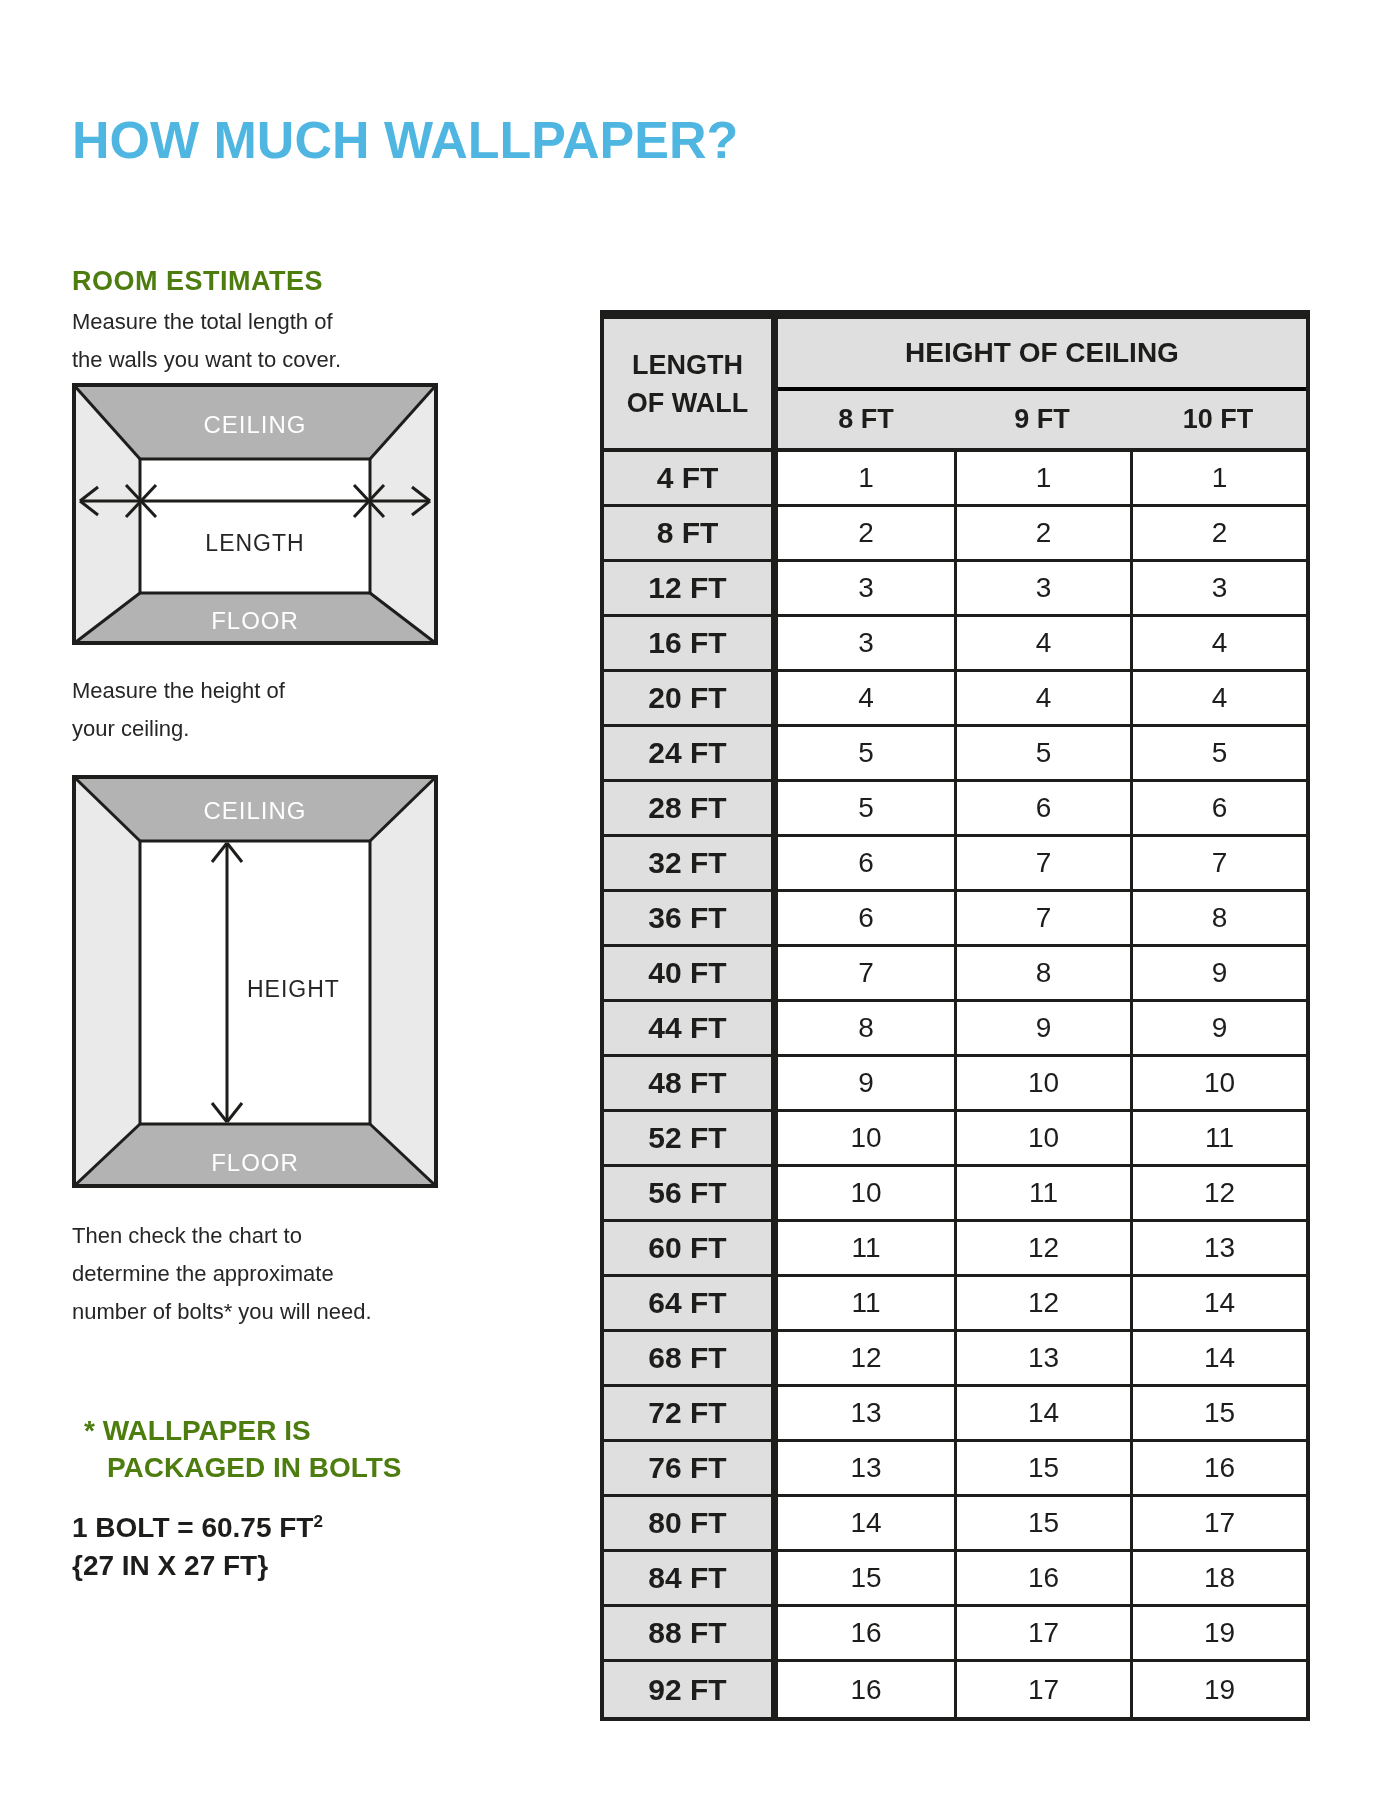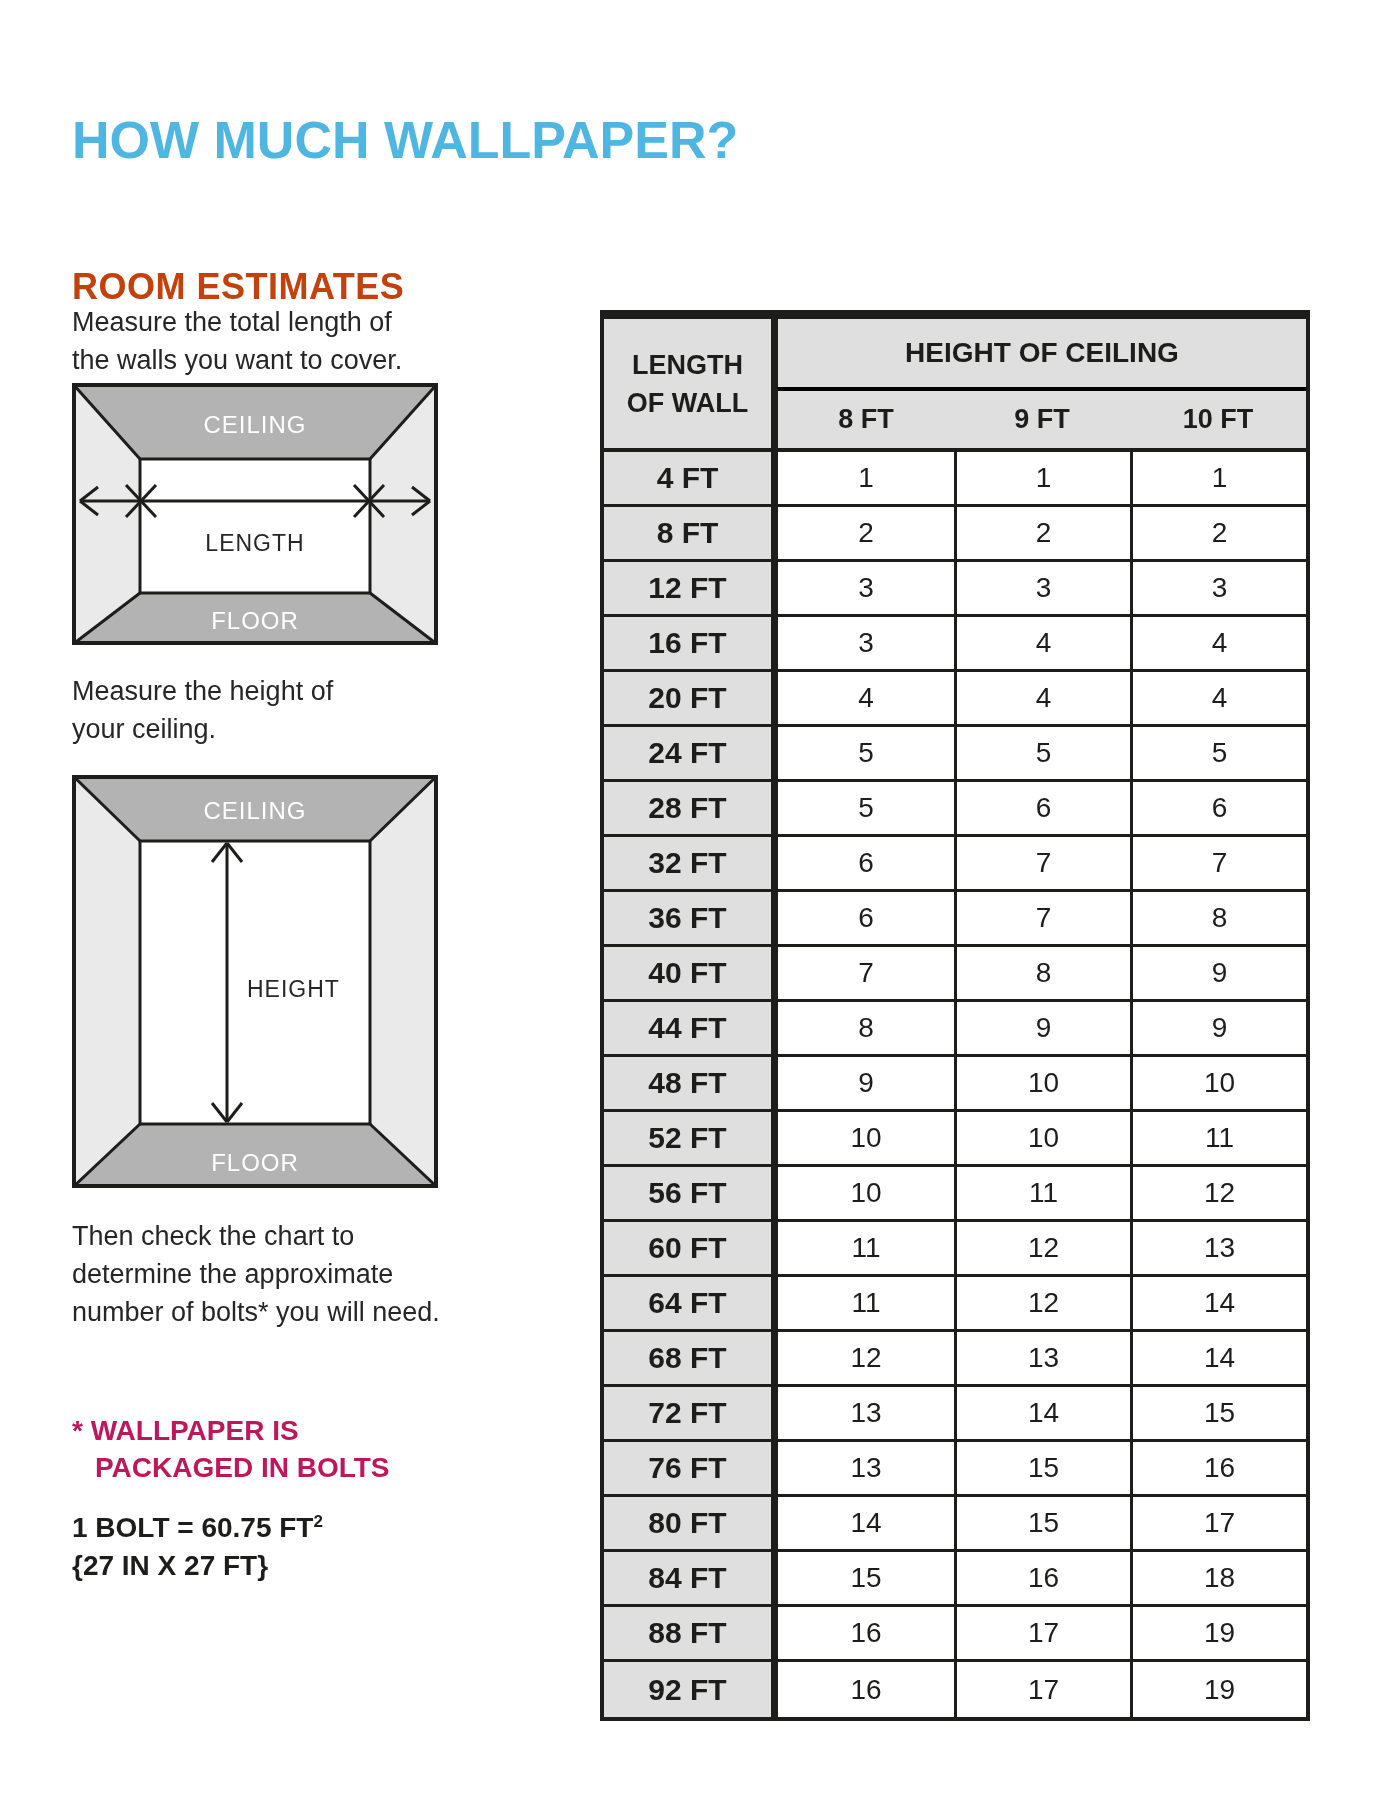--- a/index.html
+++ b/index.html
@@ -6,25 +6,25 @@
   .page{
     position:relative;width:1391px;height:1800px;background:#ffffff;overflow:hidden;
     font-family:"Liberation Sans","DejaVu Sans",sans-serif;color:#262626;
   }
   .abs{position:absolute;}
   .page-title{
     left:72px;top:62px;font-size:52px;font-weight:bold;letter-spacing:0px;
     color:#4FB6E2;white-space:nowrap;margin-top:48px;
   }
   .section-heading{
-    left:72px;top:266px;font-size:36px;font-weight:bold;color:#c2410c;
+    left:72px;top:266px;font-size:27px;font-weight:bold;color:#4d7c0f;
     letter-spacing:0.5px;white-space:nowrap;
   }
-  .para{left:72px;font-size:27px;line-height:38px;color:#262626;}
-  .footnote{left:72px;top:1412px;font-size:28px;line-height:37px;font-weight:bold;color:#be185d;}
+  .para{left:72px;font-size:22px;line-height:38px;color:#262626;}
+  .footnote{left:84px;top:1412px;font-size:28px;line-height:37px;font-weight:bold;color:#4d7c0f;}
   .footnote .indent{padding-left:23px;}
   .bolt-eq{left:72px;top:1512px;font-size:28px;font-weight:bold;color:#1d1d1b;}
   .bolt-eq sup{font-size:17px;vertical-align:super;line-height:0;}
   .bolt-dims{left:72px;top:1550px;font-size:28px;font-weight:bold;color:#1d1d1b;}
 
   .tbl-heading{
     left:600px;top:258px;width:710px;text-align:center;
     font-size:28px;font-weight:bold;color:#4FB6E2;letter-spacing:0.5px;
   }
   .bolts-table{

